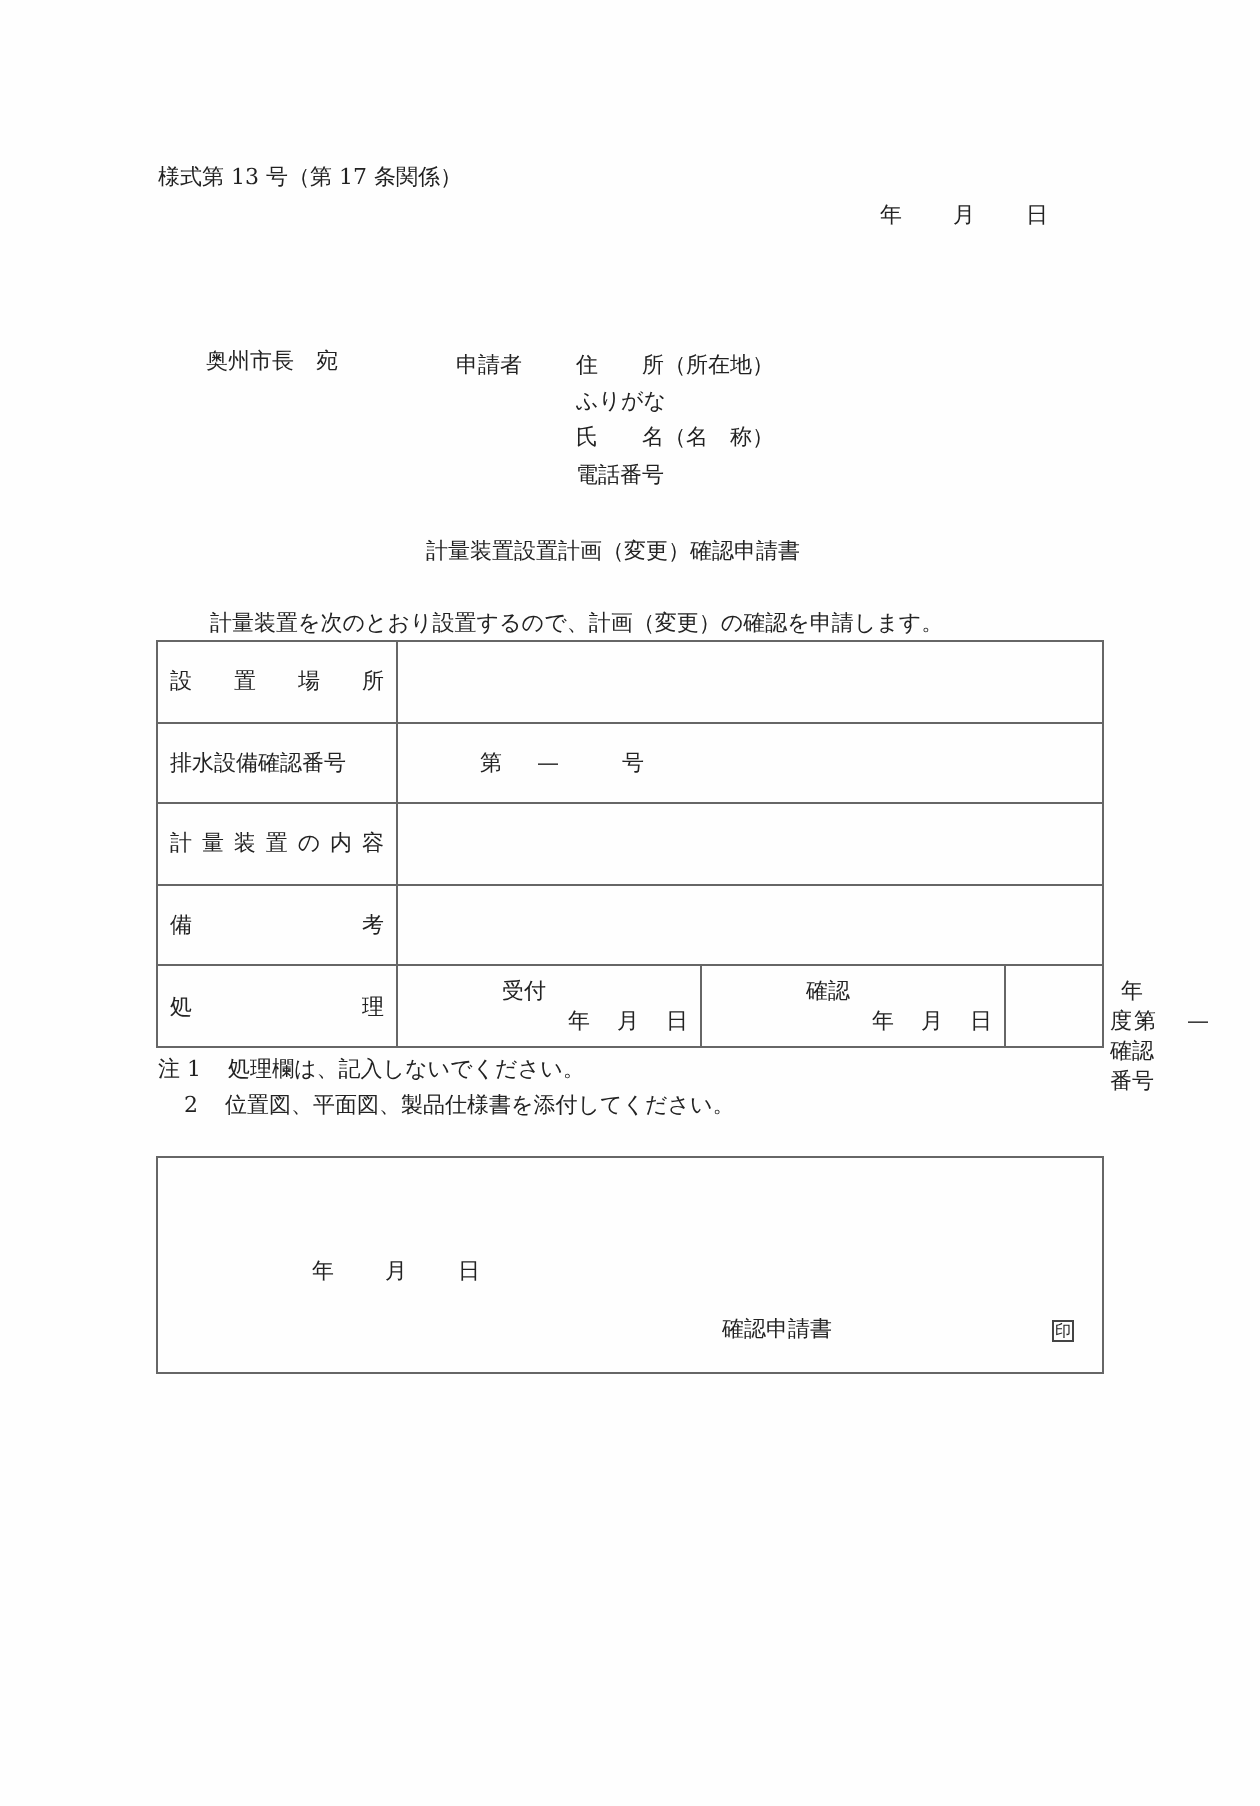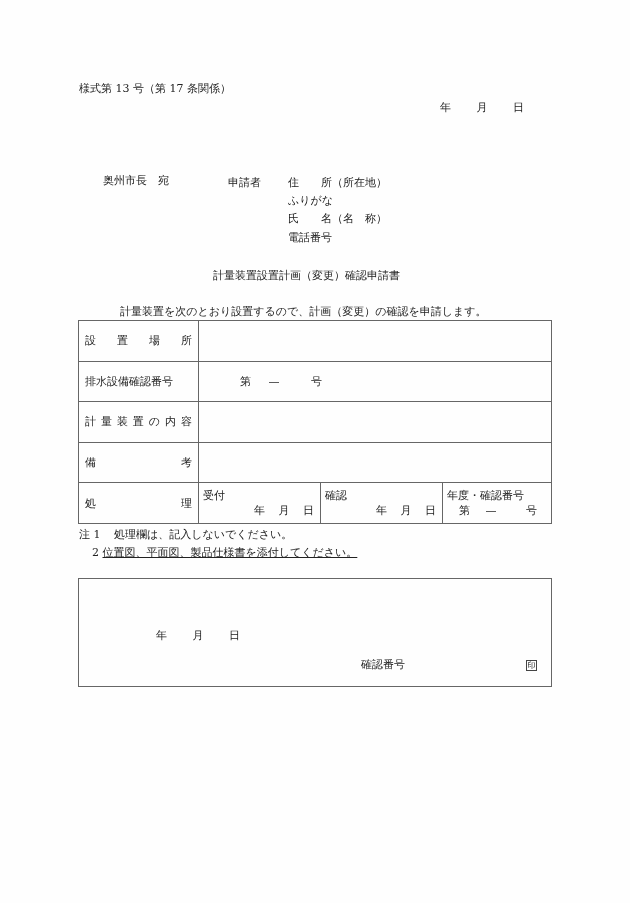--- a/index.html
+++ b/index.html
@@ -11,21 +11,21 @@
   .abs { position:absolute; white-space:nowrap; }
   .form-table {
     position:absolute; left:78px; top:320px; width:474px;
     border-collapse:collapse; table-layout:fixed;
   }
   .form-table td { border:1px solid #666; padding:0; font-size:11px; vertical-align:middle; }
   .form-table tr { height:40.6px; }
   .lbl { width:107px; padding-left:6px !important; padding-right:6px !important; }
   .spread { display:flex; justify-content:space-between; }
   .sub-row { display:flex; height:40px; }
-  .sub-cell { position:relative; border-right:1px solid #666; }
+  .sub-cell { position:relative; border-right:1px solid #666;margin-left:48px; }
   .sub-cell:last-child { border-right:none;text-align:center; }
   .sub-head { position:absolute; left:4px; top:5px; }
   .sub-date { position:absolute; right:6px; bottom:5px; word-spacing:10px; }
   .confirm-box {
     position:absolute; left:78px; top:578px; width:472px; height:107px;
     border:1px solid #666;
   }
   .seal {
     display:inline-block; font-size:8px; border:1px solid #444; line-height:9px;
     width:9px; height:9px; text-align:center;
@@ -45,21 +45,21 @@
 <div class="abs" style="left:103px;top:138px;margin-top:35px;">奥州市長　宛</div>
 
 <div class="abs" style="left:228px;top:175px;">申請者</div>
 <div class="abs" style="left:288px;top:175px;">住　　所（所在地）</div>
 <div class="abs" style="left:288px;top:193px;">ふりがな</div>
 <div class="abs" style="left:288px;top:211px;">氏　　名（名　称）</div>
 <div class="abs" style="left:288px;top:230px;">電話番号</div>
 
 <div class="abs" style="left:213px;top:268px;">計量装置設置計画（変更）確認申請書</div>
 
-<div class="abs" style="left:120px;top:304px;font-family:Liberation Mono, monospace;">計量装置を次のとおり設置するので、計画（変更）の確認を申請します。</div>
+<div class="abs" style="left:105px;top:304px;font-family:Liberation Mono, monospace;">計量装置を次のとおり設置するので、計画（変更）の確認を申請します。</div>
 
 <table class="form-table">
   <tbody>
       <tr>
     <td class="lbl">
       <div class="spread">
         <span>設</span>
         <span>置</span>
         <span>場</span>
         <span>所</span>
@@ -130,24 +130,24 @@
   </tr>
 </tbody>
   </table>
 
 <div class="abs" style="left:79px;top:527px;">
   <span>注 1</span>
   <span style="margin-left:10px;text-align:right;">処理欄は、記入しないでください。</span>
 </div>
 <div class="abs" style="left:92px;top:545px;">
   <span>2</span>
-  <span style="text-decoration:underline;">位置図、平面図、製品仕様書を添付してください。</span>
+  <span style="margin-left:10px;">位置図、平面図、製品仕様書を添付してください。</span>
 </div>
 
 <div class="confirm-box">
   <div class="abs" style="left:77px;top:49px;">
     <span>年</span>
     <span style="margin-left:22px;">月</span>
     <span style="margin-left:22px;">日</span>
   </div>
-  <div class="abs" style="left:282px;top:78px;">確認番号</div>
+  <div class="abs" style="left:282px;top:78px;">確認申請書</div>
   <span class="abs seal" style="left:447px;top:81px;">印</span>
 </div>
 
 </body></html>

